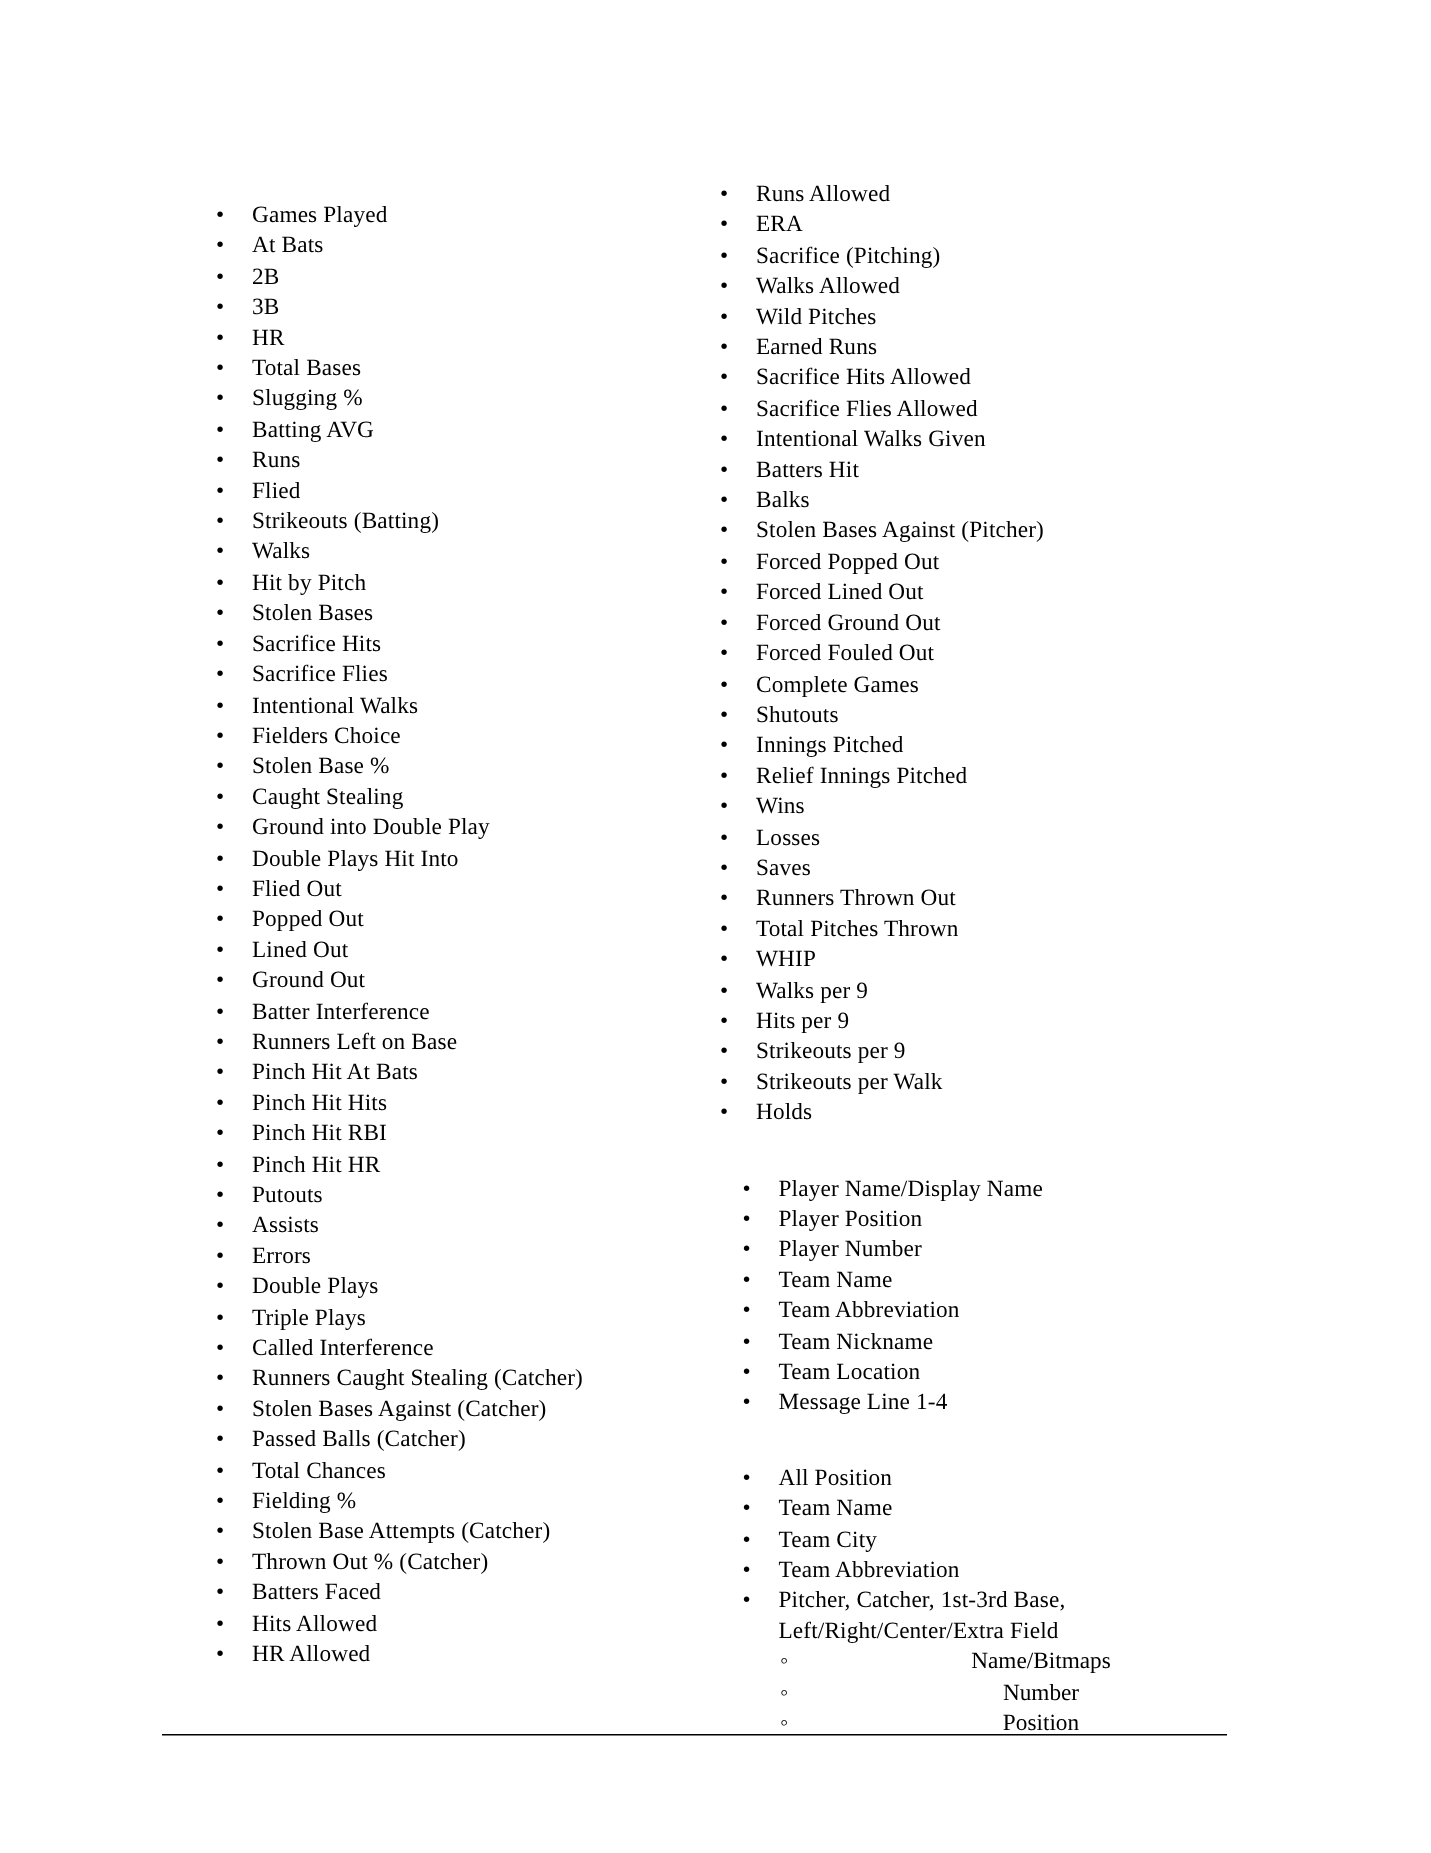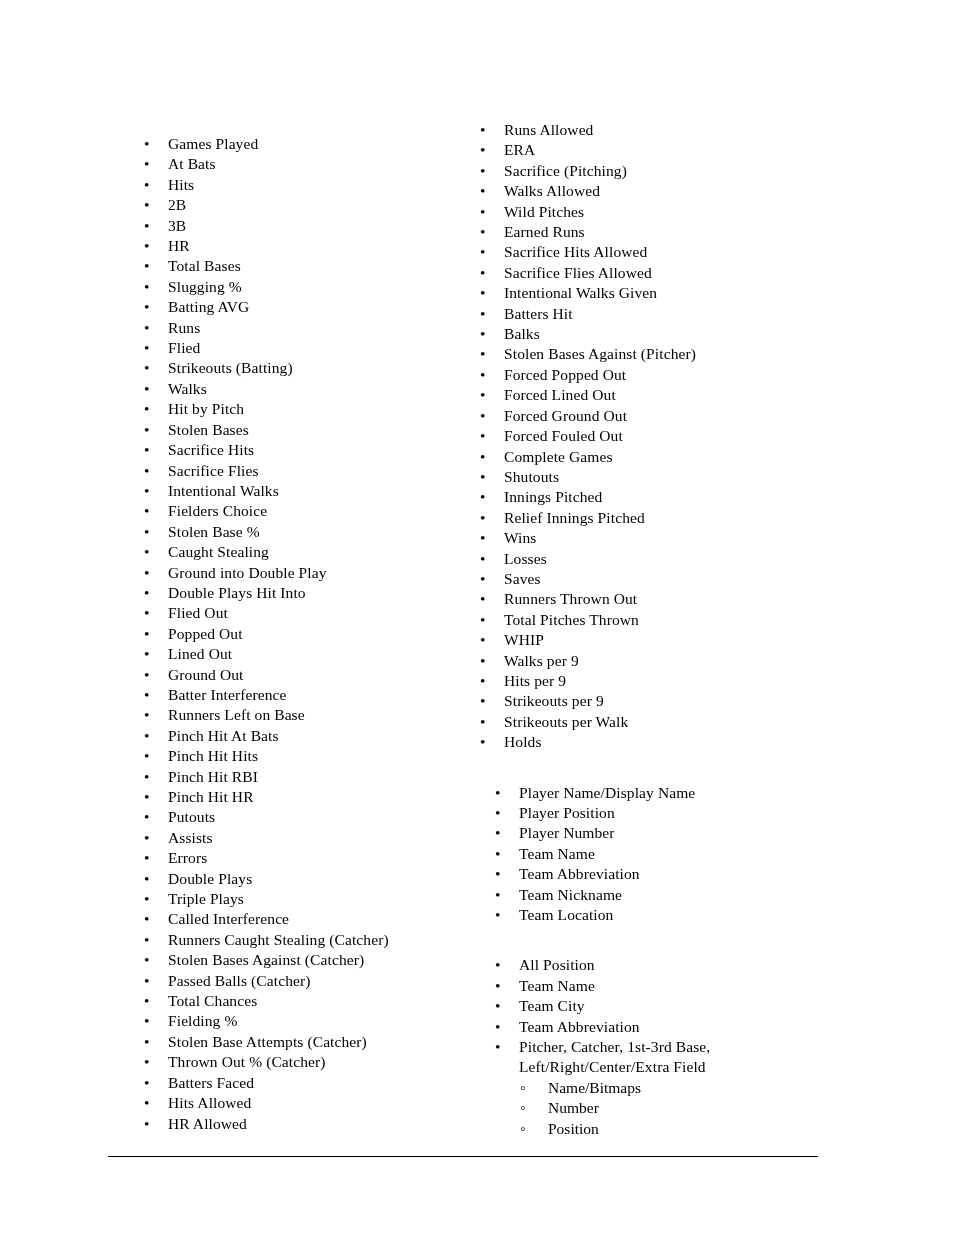--- a/index.html
+++ b/index.html
@@ -92,41 +92,41 @@
   .group-indent {
     margin-left: 15px;
   }
 
   .group-indent-2 {
     margin-left: 15px;
   }
 
   .sub-indent {
     margin-left: 25px;
+    text-align: center;
   }
 
   
   #bottom-rule {
     position: absolute;
     left: 108px;
     top: 1156px;
     width: 710px;
     height: 0;
     border-top: 1.6px solid #000000;
   }
 </style>
 </head>
 <body>
 
 <div class="page">
 
   <ul class="bullet-list" id="left-column">
     <li class="bullet-item">Games Played</li>
     <li class="bullet-item">At Bats</li>
-    <li class="bullet-item">Hits</li>
     <li class="bullet-item">2B</li>
     <li class="bullet-item">3B</li>
     <li class="bullet-item">HR</li>
     <li class="bullet-item">Total Bases</li>
     <li class="bullet-item">Slugging %</li>
     <li class="bullet-item">Batting AVG</li>
     <li class="bullet-item">Runs</li>
     <li class="bullet-item">Flied</li>
     <li class="bullet-item">Strikeouts (Batting)</li>
     <li class="bullet-item">Walks</li>
@@ -207,20 +207,21 @@
     <div class="group-gap"></div>
 
     <ul class="bullet-list group-indent">
       <li class="bullet-item">Player Name/Display Name</li>
       <li class="bullet-item">Player Position</li>
       <li class="bullet-item">Player Number</li>
       <li class="bullet-item">Team Name</li>
       <li class="bullet-item">Team Abbreviation</li>
       <li class="bullet-item">Team Nickname</li>
       <li class="bullet-item">Team Location</li>
+      <li class="bullet-item">Message Line 1-4</li>
     </ul>
 
     <div class="group-gap"></div>
 
     <ul class="bullet-list group-indent-2">
       <li class="bullet-item">All Position</li>
       <li class="bullet-item">Team Name</li>
       <li class="bullet-item">Team City</li>
       <li class="bullet-item">Team Abbreviation</li>
       <li class="bullet-item wrap">Pitcher, Catcher, 1st-3rd Base, Left/Right/Center/Extra Field</li>

